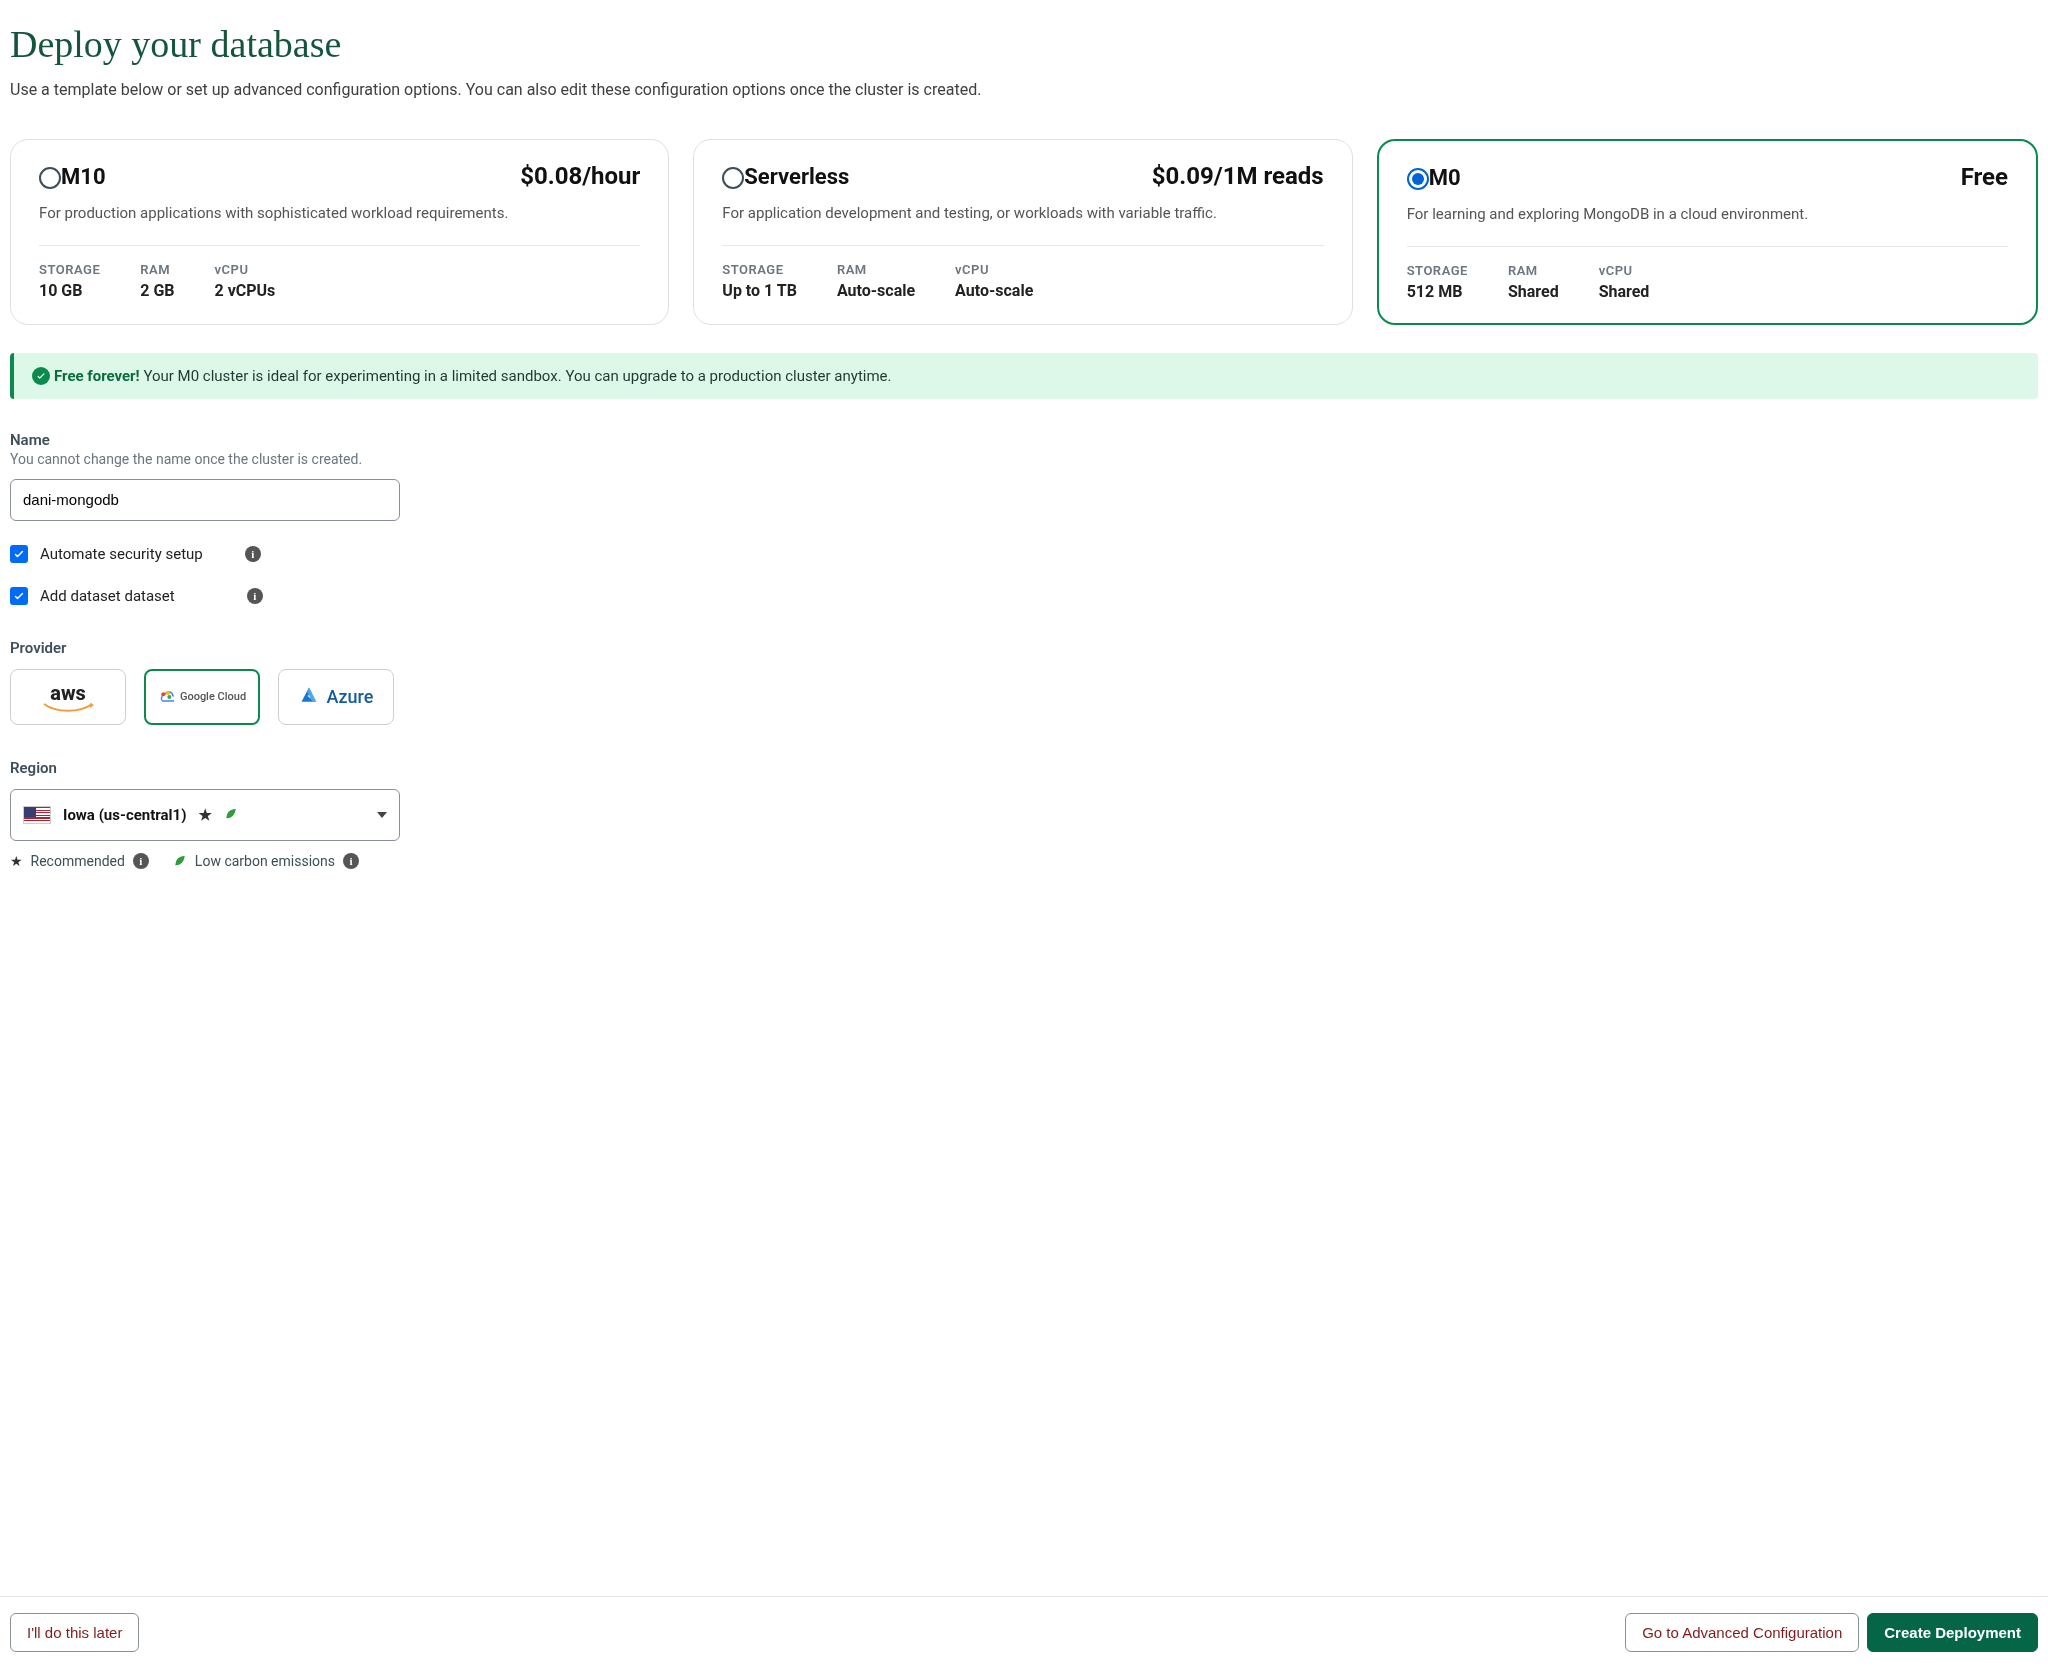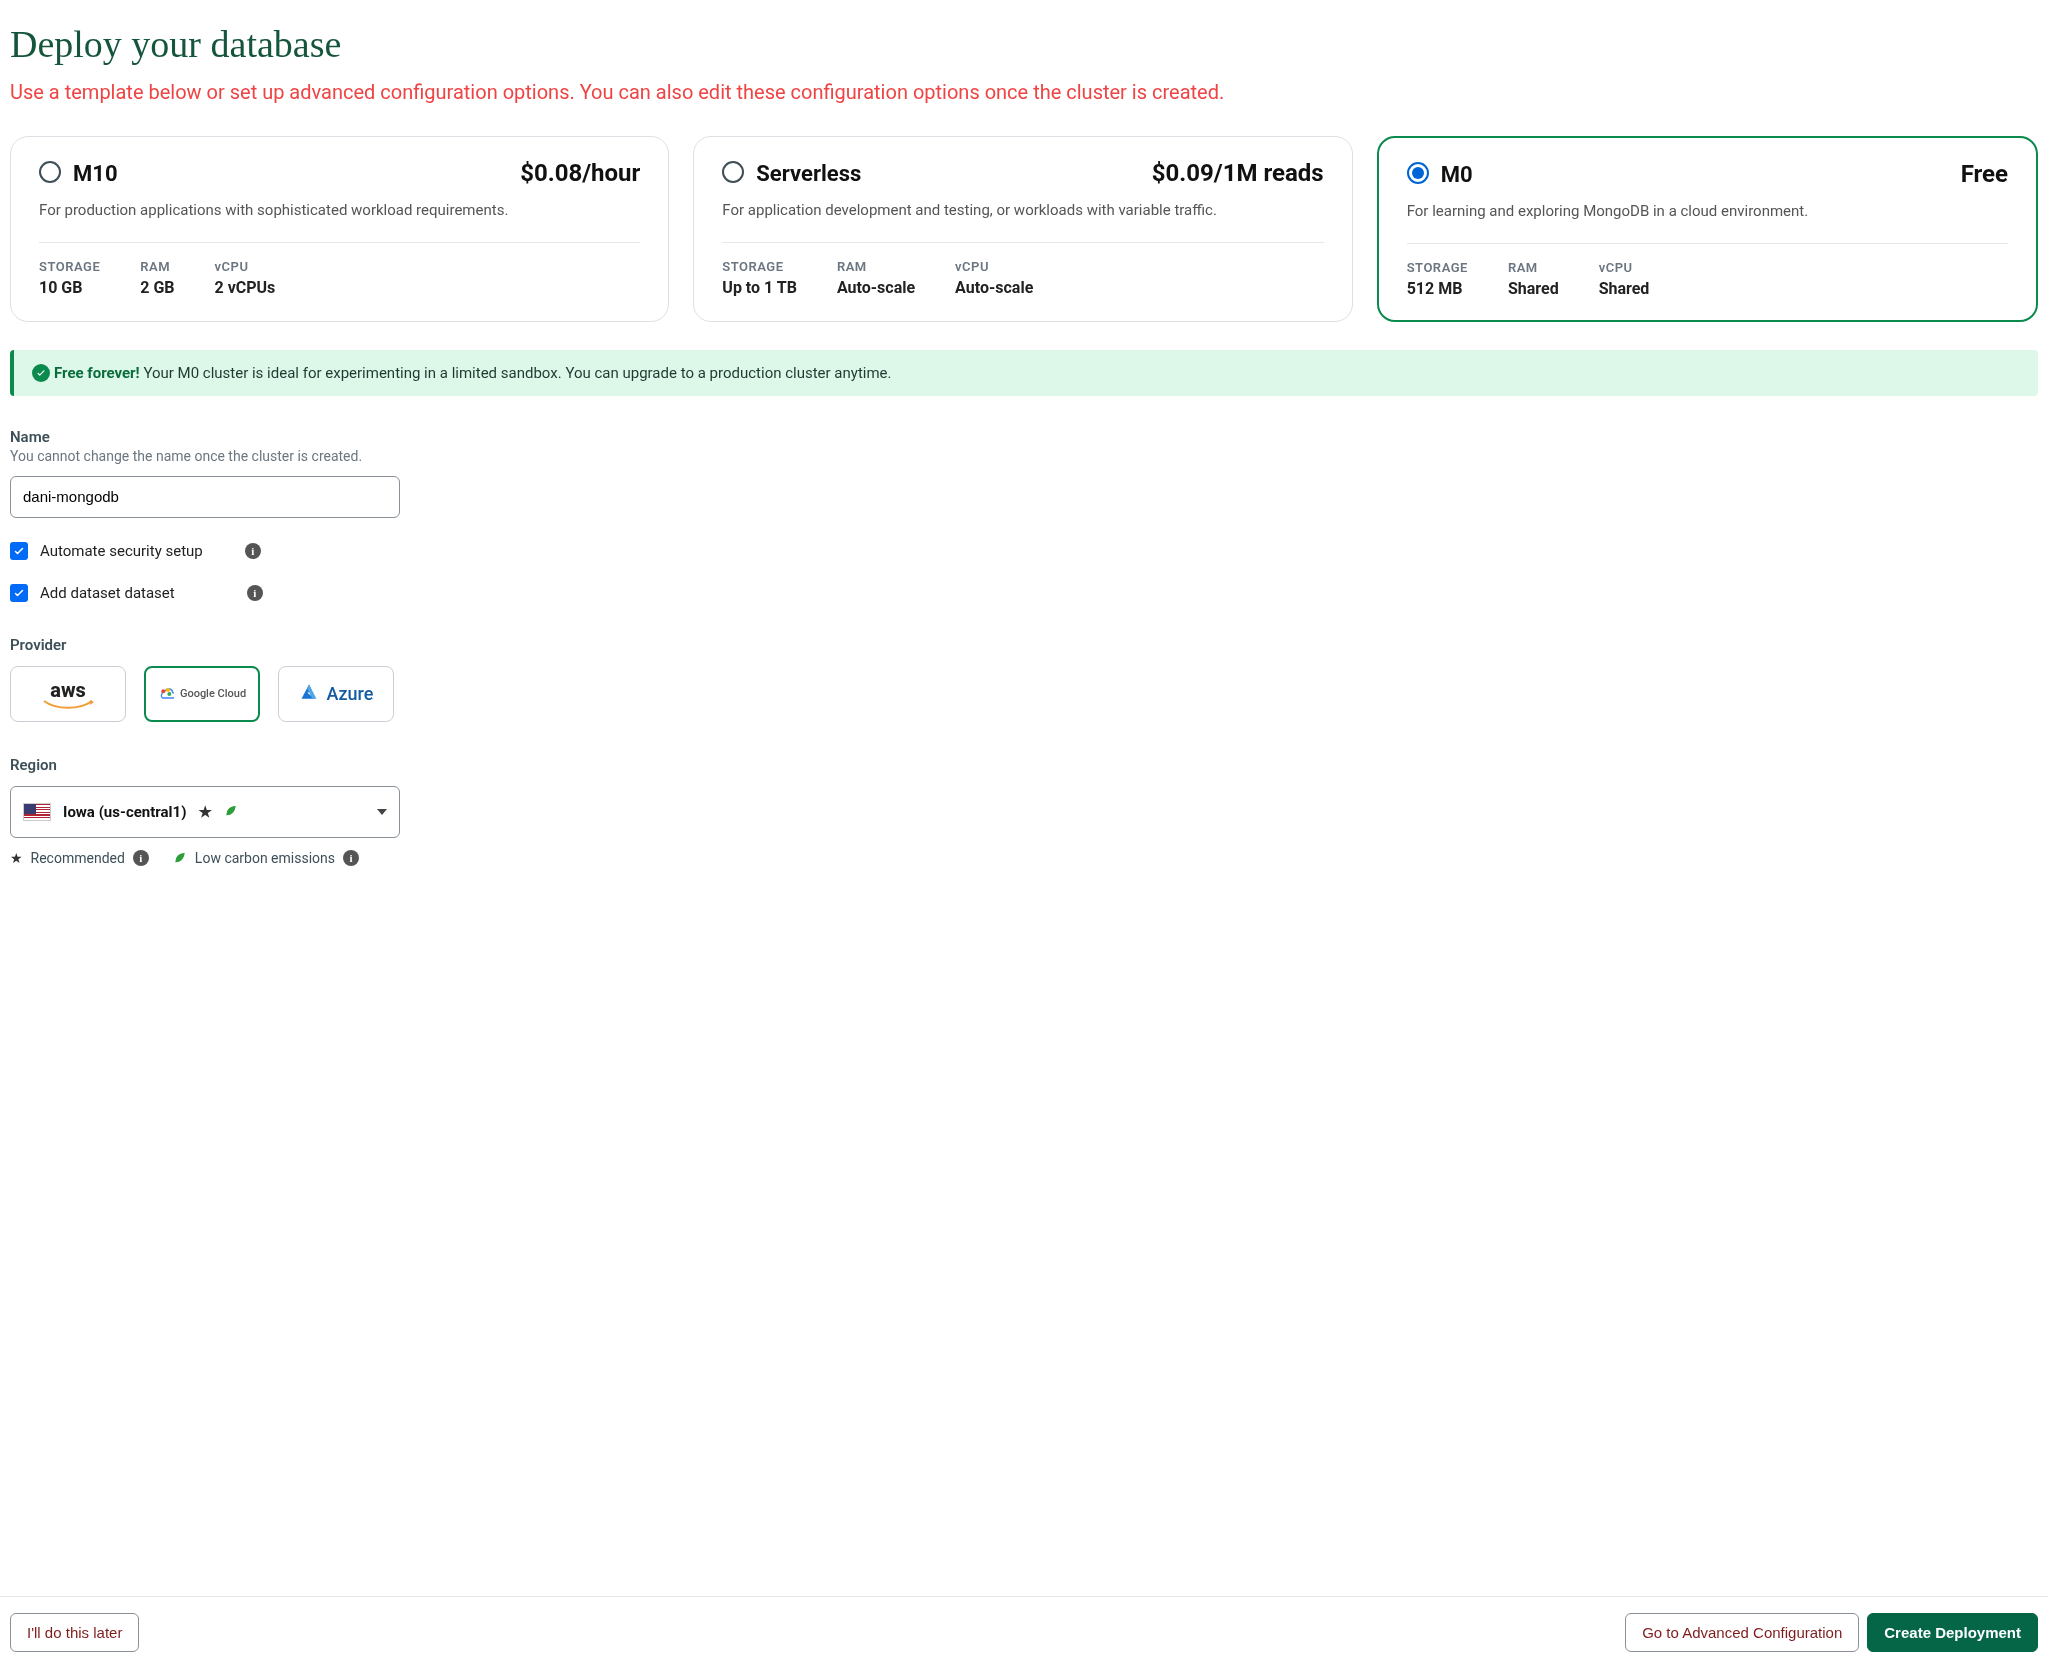--- a/index.html
+++ b/index.html
@@ -11,33 +11,33 @@
     background: #fff;
   }
   .container { padding: 10px 10px 100px 10px; }
   h1.page-title {
     font-family: Georgia, "Times New Roman", serif;
     color: #14553c;
     font-weight: 500;
     font-size: 38px;
     margin: 12px 0 14px 0;
   }
-  .subtitle { color: #ef4444; font-size: 20px; margin-bottom: 32px; }
+  .subtitle { color: #404040; font-size: 16px; margin-bottom: 40px; }
   .cards-row { display: flex; gap: 24px; margin-bottom: 28px; }
   .card {
     flex: 1;
     border: 1px solid #dce0e4;
     border-radius: 18px;
     padding: 22px 28px;
     background:#fff;
     cursor: pointer;
   }
   .card.selected { border: 2px solid #0a8a4d; }
   .card-header { display:flex; align-items:center; justify-content:space-between; margin-bottom: 12px; }
-  .card-title-wrap { display:flex; align-items:flex-start; gap:12px; }
+  .card-title-wrap { display:flex; align-items:flex-end; }
   .card-title { font-size: 22px; font-weight: 700; color:#111; }
   .radio {
     width:22px; height:22px; border-radius:50%;
     border: 2.5px solid #3d4f58; display:inline-block; position:relative;
   }
   .radio.selected { border-color:#0064d6; }
   .radio.selected::after{
     content:""; position:absolute; inset:3px; border-radius:50%; background:#0064d6;
   }
   .card-price { font-size:24px; font-weight:700; color:#111; }

